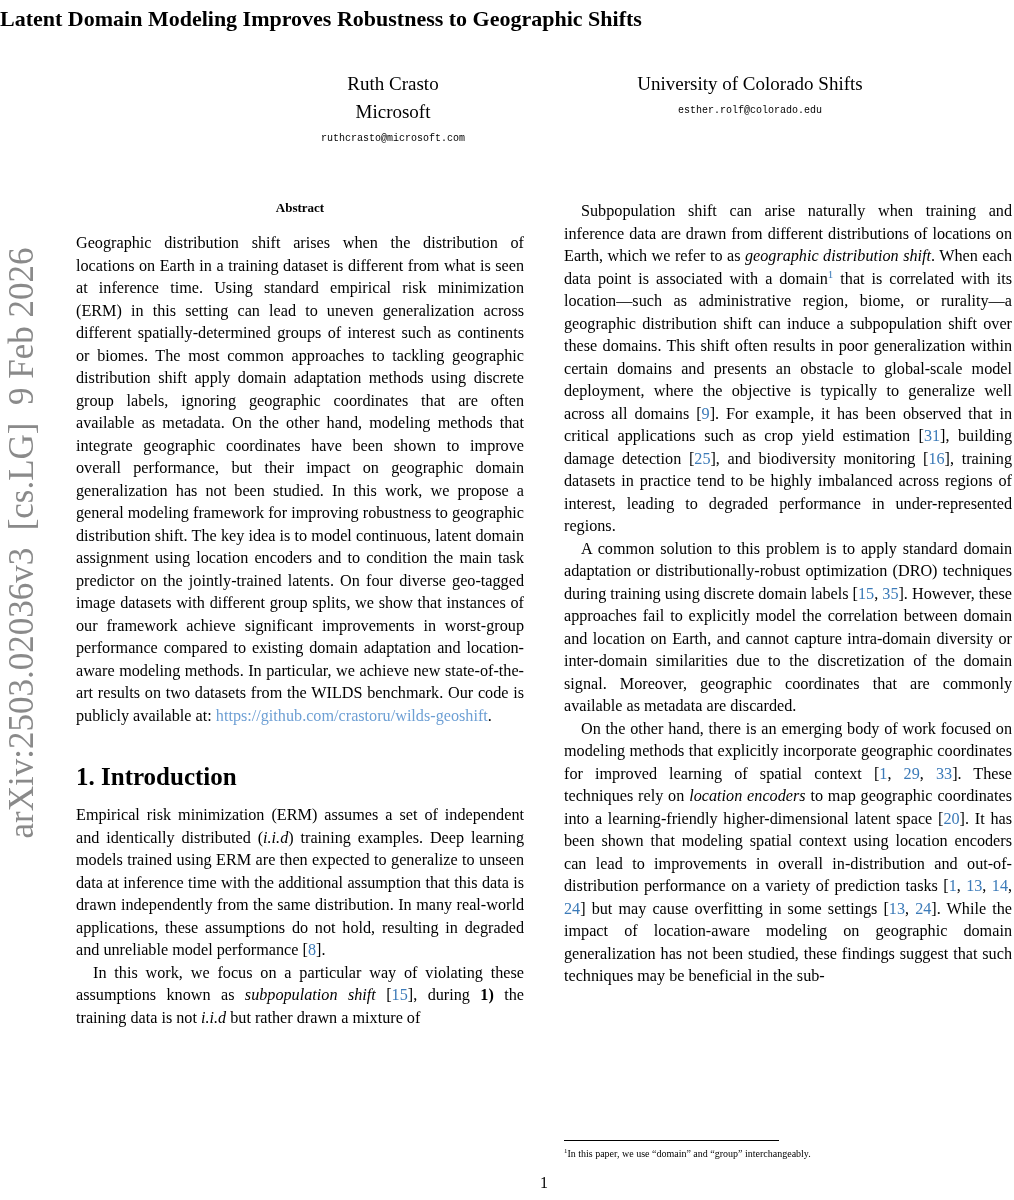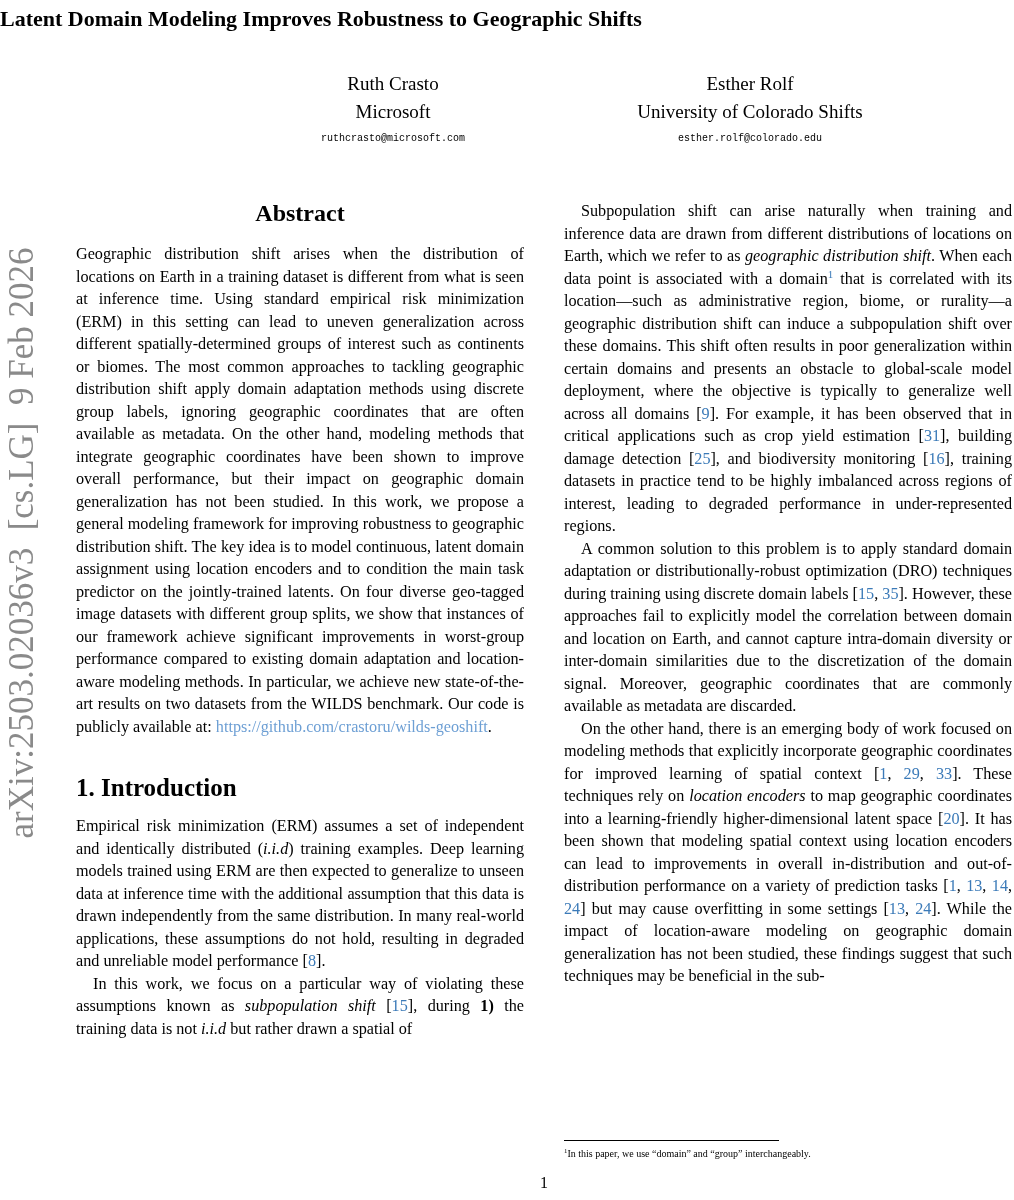--- a/index.html
+++ b/index.html
@@ -50,21 +50,21 @@
     left: 76px;
     top: 200px;
     width: 936px;
     height: 962px;
     display: flex;
     gap: 40px;
   }
   .col { width: 448px; position: relative; overflow: hidden; }
   .abstract-heading {
     text-align: center;
-    font-size: 24px;
+    font-size: 13px;
     font-weight: bold;
     margin-bottom: 16px;
   }
   p.body, p.abstract {
     font-size: 16.2px;
     line-height: 22.5px;
     text-align: justify;
     hyphens: auto;
     -webkit-hyphens: auto;
   }
@@ -117,33 +117,32 @@
 
   <h1 class="title">Latent Domain Modeling Improves Robustness to Geographic Shifts</h1>
 
   <div class="author author-1">
     <div class="author-name">Ruth Crasto</div>
     <div class="author-affil">Microsoft</div>
     <div class="author-email">ruthcrasto@microsoft.com</div>
   </div>
 
   <div class="author author-2">
-    <div class="author-name">Esther Rolf</div>
     <div class="author-affil">University of Colorado Shifts</div>
     <div class="author-email">esther.rolf@colorado.edu</div>
   </div>
 
   <div class="content">
 
     <div class="col">
       <h2 class="abstract-heading">Abstract</h2>
       <p class="abstract"><span>Geographic distribution shift arises when the distribution of locations on Earth in a training dataset is different from what is seen at inference time. Using standard empirical risk minimization (ERM) in this setting can lead to uneven generalization across different spatially-determined groups of interest such as continents or biomes. The most common approaches to tackling geographic distribution shift apply domain adaptation methods using discrete group labels, ignoring geographic coordinates that are often available as metadata. On the other hand, modeling methods that integrate geographic coordinates have been shown to improve overall performance, but their impact on geographic domain generalization has not been studied. In this work, we propose a general modeling framework for improving robustness to geographic distribution shift. The key idea is to model continuous, latent domain assignment using location encoders and to condition the main task predictor on the jointly-trained latents. On four diverse geo-tagged image datasets with different group splits, we show that instances of our framework achieve significant improvements in worst-group performance compared to existing domain adaptation and location-aware modeling methods. In particular, we achieve new state-of-the-art results on two datasets from the WILDS benchmark. Our code is publicly available at: </span><span class="link">https://github.com/crastoru/wilds-geoshift</span><span>.</span></p>
       <h2 class="section-heading">1. Introduction</h2>
       <p class="body"><span>Empirical risk minimization (ERM) assumes a set of independent and identically distributed (</span><span class="it">i.i.d</span><span>) training examples. Deep learning models trained using ERM are then expected to generalize to unseen data at inference time with the additional assumption that this data is drawn independently from the same distribution. In many real-world applications, these assumptions do not hold, resulting in degraded and unreliable model performance [</span><span class="cite">8</span><span>].</span></p>
-      <p class="body indent"><span>In this work, we focus on a particular way of violating these assumptions known as </span><span class="it">subpopulation shift</span><span> [</span><span class="cite">15</span><span>], during </span><span class="bd">1)</span><span> the training data is not </span><span class="it">i.i.d</span><span> but rather drawn a spatial of</span></p>
+      <p class="body indent"><span>In this work, we focus on a particular way of violating these assumptions known as </span><span class="it">subpopulation shift</span><span> [</span><span class="cite">15</span><span>], during </span><span class="bd">1)</span><span> the training data is not </span><span class="it">i.i.d</span><span> but rather drawn a mixture of</span></p>
     </div>
 
     <div class="col">
       <p class="body indent"><span>Subpopulation shift can arise naturally when training and inference data are drawn from different distributions of locations on Earth, which we refer to as </span><span class="it">geographic distribution shift</span><span>. When each data point is associated with a domain</span><span class="sup cite">1</span><span> that is correlated with its location—such as administrative region, biome, or rurality—a geographic distribution shift can induce a subpopulation shift over these domains. This shift often results in poor generalization within certain domains and presents an obstacle to global-scale model deployment, where the objective is typically to generalize well across all domains [</span><span class="cite">9</span><span>]. For example, it has been observed that in critical applications such as crop yield estimation [</span><span class="cite">31</span><span>], building damage detection [</span><span class="cite">25</span><span>], and biodiversity monitoring [</span><span class="cite">16</span><span>], training datasets in practice tend to be highly imbalanced across regions of interest, leading to degraded performance in under-represented regions.</span></p>
       <p class="body indent"><span>A common solution to this problem is to apply standard domain adaptation or distributionally-robust optimization (DRO) techniques during training using discrete domain labels [</span><span class="cite">15</span><span>, </span><span class="cite">35</span><span>]. However, these approaches fail to explicitly model the correlation between domain and location on Earth, and cannot capture intra-domain diversity or inter-domain similarities due to the discretization of the domain signal. Moreover, geographic coordinates that are commonly available as metadata are discarded.</span></p>
       <p class="body indent"><span>On the other hand, there is an emerging body of work focused on modeling methods that explicitly incorporate geographic coordinates for improved learning of spatial context [</span><span class="cite">1</span><span>, </span><span class="cite">29</span><span>, </span><span class="cite">33</span><span>]. These techniques rely on </span><span class="it">location encoders</span><span> to map geographic coordinates into a learning-friendly higher-dimensional latent space [</span><span class="cite">20</span><span>]. It has been shown that modeling spatial context using location encoders can lead to improvements in overall in-distribution and out-of-distribution performance on a variety of prediction tasks [</span><span class="cite">1</span><span>, </span><span class="cite">13</span><span>, </span><span class="cite">14</span><span>, </span><span class="cite">24</span><span>] but may cause overfitting in some settings [</span><span class="cite">13</span><span>, </span><span class="cite">24</span><span>]. While the impact of location-aware modeling on geographic domain generalization has not been studied, these findings suggest that such techniques may be beneficial in the sub-</span></p>
       <div class="footnote">
         <div class="footnote-rule"></div>
         <p class="footnote-text"><span class="sup">1</span><span>In this paper, we use “domain” and “group” interchangeably.</span></p>
       </div>

